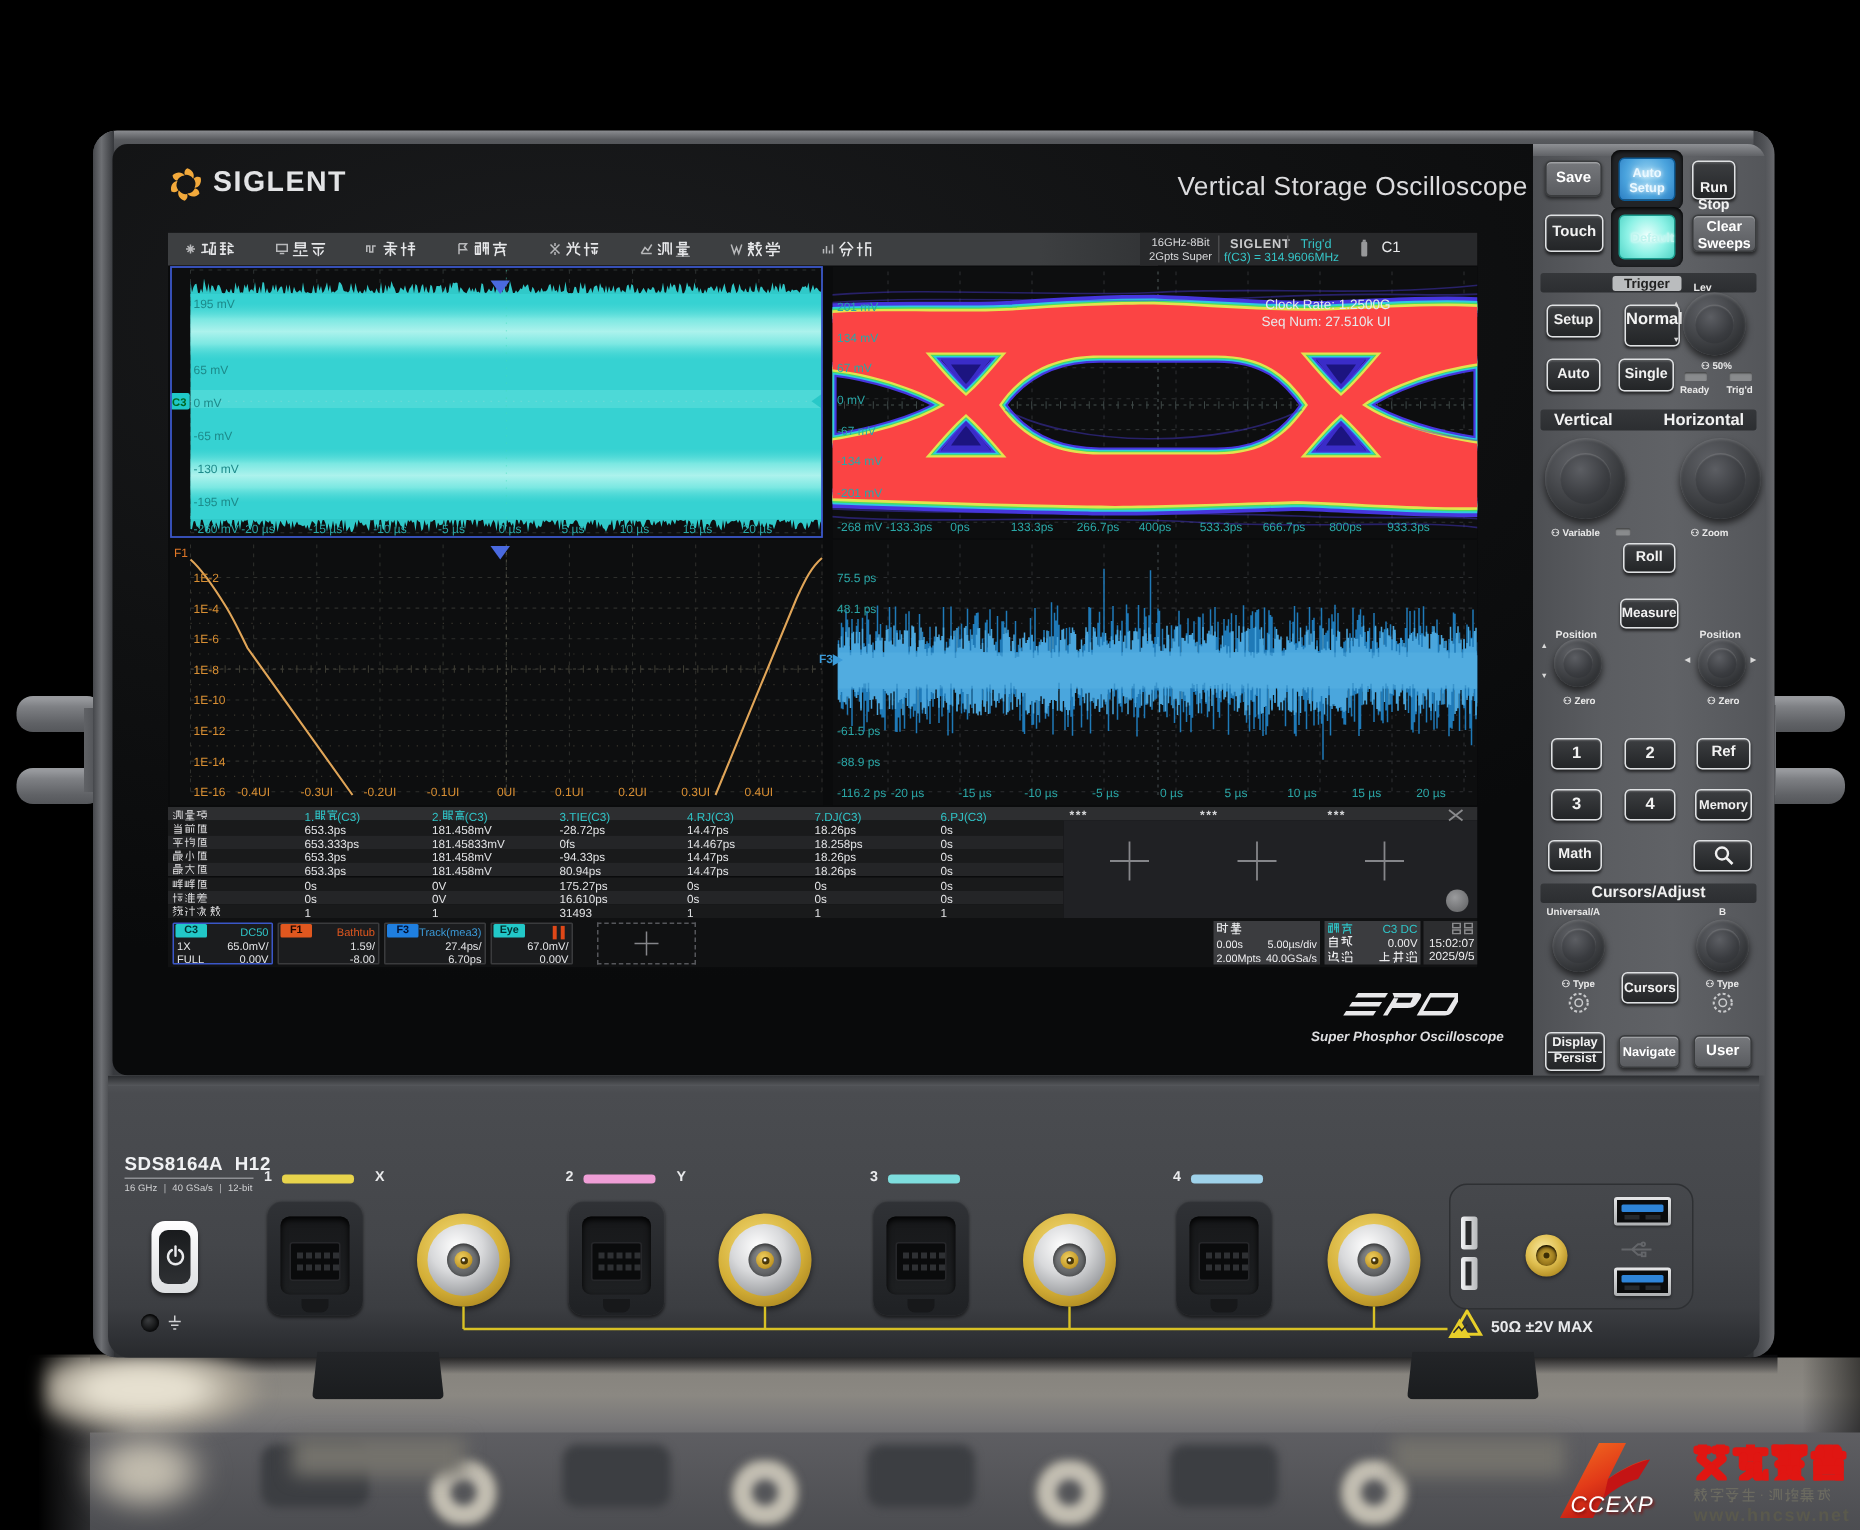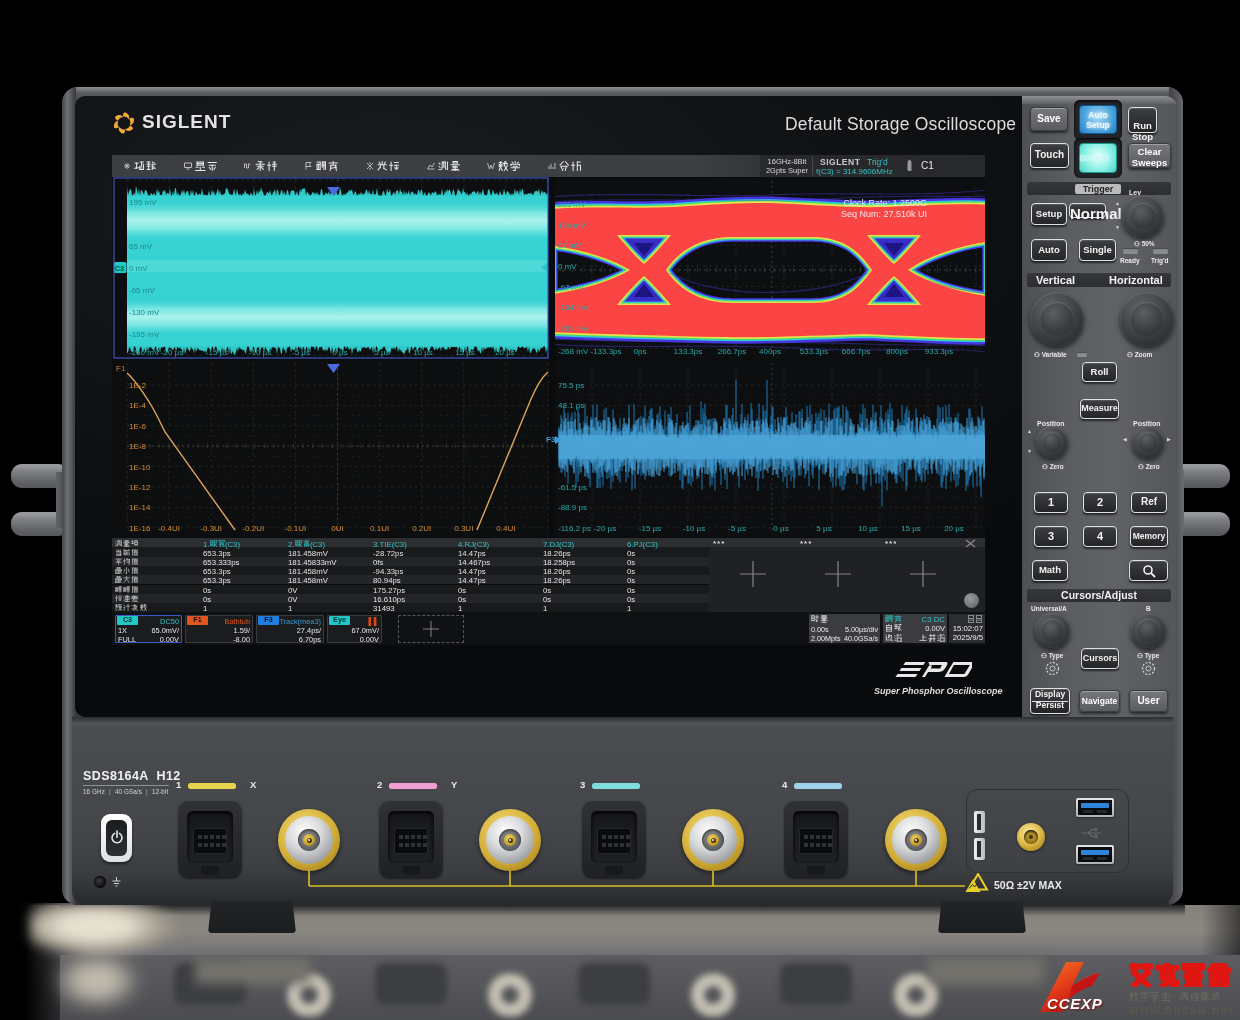--- a/index.html
+++ b/index.html
@@ -65,21 +65,21 @@
 <g transform="rotate(240 14 14)">
             <path d="M14.8 3.2 C18.5 4.2 20 7.5 18.8 10.2 C17.2 8 15.5 7.4 13.2 7.6 C12.6 5.8 13.2 4.2 14.8 3.2Z"></path>
           </g>
 <g transform="rotate(300 14 14)">
             <path d="M14.8 3.2 C18.5 4.2 20 7.5 18.8 10.2 C17.2 8 15.5 7.4 13.2 7.6 C12.6 5.8 13.2 4.2 14.8 3.2Z"></path>
           </g>
         </g>
       </svg>
 <div class="a" style="left:32px;top:4px;font-size:19px;font-weight:bold;color:#e2e3e5;letter-spacing:1px">SIGLENT</div>
 </div>
-<div class="a" style="left:723px;top:27px;font-size:17.5px;color:#dcdcde;letter-spacing:.2px">Default Storage Oscilloscope</div>
+<div class="a" style="left:723px;top:27px;font-size:17.5px;color:#dcdcde;letter-spacing:.2px">Vertical Storage Oscilloscope</div>
 <svg class="a" style="left:828px;top:573px" width="82" height="24" viewBox="0 0 82 24">
 <g fill="#e8e8ea" transform="skewX(-18) translate(8,0)">
 <path d="M8 2 H28 L27 5 H7Z"></path>
         <path d="M6 8 H26 L25 11 H5Z"></path>
         <path d="M4 14 H24 L23 17 H3Z"></path>
 <path d="M31 2 H48 C51 2 51 4 50.5 6 L49.5 9 C49 11 47 12 44 12 H34 L32.5 17 H29.5 L33 5 H45.5 L45 8.5 H35.5 L36 5.5 H33.5Z" fill-rule="evenodd"></path>
 <path d="M56 2 H74 C77 2 77.5 4 77 6 L75 14 C74.5 16.5 72.5 17 70 17 H52 L54 9 Z M57.5 5 L55.5 14 H71 L73.5 5Z" fill-rule="evenodd"></path>
 </g>
     </svg>
 <div class="a" style="left:812px;top:599px;font-size:9px;font-weight:bold;font-style:italic;color:#dedee0">Super Phosphor Oscilloscope</div>
@@ -1090,26 +1090,26 @@
     </div>
 </div>
 <div class="a" style="left:1022px;top:96px;width:155px;height:621px;background:linear-gradient(90deg,#4e5054,#5b5d61 30%,#606266 60%,#54565a);border-radius:0 12px 0 0;overflow:hidden">
 <div class="a" style="left:0;top:0;width:100%;height:8px;background:linear-gradient(180deg,#8e9094,#606266)"></div>
 <div class="pbg" style="left:8px;top:11px;width:38px;height:24px;font-size:10px;line-height:22px">Save</div>
 <div class="a" style="left:52px;top:4px;width:48px;height:40px;background:#222427;border-radius:6px;box-shadow:inset 0 1px 3px #000"></div>
 <div class="a" style="left:57px;top:9px;width:38px;height:29px;border-radius:4px;background:radial-gradient(circle at 50% 40%,#9fd8f4,#4aa3dd 60%,#2d7ec2);border:1px solid #0c5a94;color:#eaf8ff;font-weight:bold;font-size:8.5px;text-align:center;line-height:1.15;padding-top:5px;text-shadow:0 0 3px #fff">Auto<br>Setup</div>
 <div class="pbf" style="left:106px;top:11px;width:29px;height:26px;font-size:9.5px;line-height:1.2;padding-top:12px">Run<br>Stop</div>
 <div class="pbf" style="left:8px;top:47px;width:39px;height:25px;font-size:10px;line-height:22px">Touch</div>
 <div class="a" style="left:52px;top:42px;width:48px;height:40px;background:#222427;border-radius:6px;box-shadow:inset 0 1px 3px #000"></div>
-<div class="a" style="left:57px;top:47px;width:38px;height:30px;border-radius:4px;background:radial-gradient(circle at 50% 45%,#e8fffc,#8ef2e6 55%,#4fd4c6);border:1px solid #1a9a8c;color:#bff5ef;font-weight:bold;font-size:8.5px;text-align:left;line-height:28px;text-shadow:0 0 2px #fff">Default</div>
+<div class="a" style="left:57px;top:47px;width:38px;height:30px;border-radius:4px;background:radial-gradient(circle at 50% 45%,#e8fffc,#8ef2e6 55%,#4fd4c6);border:1px solid #1a9a8c;color:#bff5ef;font-weight:bold;font-size:8.5px;text-align:right;line-height:28px;text-shadow:0 0 2px #fff">Default</div>
 <div class="pbg" style="left:106px;top:47px;width:43px;height:25px;font-size:9.5px;line-height:1.2;padding-top:2px">Clear<br>Sweeps</div>
 <div class="hdr" style="left:5px;top:86px;width:144px;height:13px"></div>
 <div class="a" style="left:53px;top:87.5px;width:46px;height:10px;background:#babcbe;border-radius:2px;color:#222;font-weight:bold;font-size:9px;text-align:center;line-height:10px">Trigger</div>
 <div class="pbf" style="left:9px;top:107px;width:36px;height:22px;font-size:9.5px;line-height:19px">Setup</div>
-<div class="pbf" style="left:47px;top:107px;width:37px;height:15px;font-size:15px;line-height:19px">Normal</div>
+<div class="pbf" style="left:61px;top:107px;width:37px;height:28px;font-size:11px;line-height:19px">Normal</div>
 <div class="pbf" style="left:9px;top:143px;width:36px;height:22px;font-size:9.5px;line-height:19px">Auto</div>
 <div class="pbf" style="left:57px;top:143px;width:37px;height:22px;font-size:9.5px;line-height:19px">Single</div>
 <div class="plab" style="left:107px;top:93px">Lev</div>
 <div class="knob" style="left:100px;top:99px;width:42px;height:42px"></div>
 <div class="a" style="left:93px;top:104px;color:#d8d8d8;font-size:5px">▲</div>
 <div class="a" style="left:93px;top:128px;color:#d8d8d8;font-size:5px">▼</div>
 <div class="plab" style="left:112px;top:144px;font-size:6.5px">⚇ 50%</div>
 <div class="led" style="left:101px;top:152px;width:15px;height:6px"></div>
 <div class="led" style="left:131px;top:152px;width:15px;height:6px"></div>
 <div class="plab" style="left:98px;top:161px;font-size:6.5px">Ready</div>
@@ -1349,21 +1349,21 @@
         <linearGradient id="ga" x1="0" y1="0" x2="0.6" y2="1">
           <stop offset="0" stop-color="#f47421"></stop>
           <stop offset="0.55" stop-color="#e23a18"></stop>
           <stop offset="1" stop-color="#b01012"></stop>
         </linearGradient>
       </defs>
 <path d="M8 54 L34 4 H52 L40 28 C48 22 58 17 66 15 L61 25 C52 28 44 33 38 38 L30 54 Z" fill="url(#ga)"></path>
 <path d="M40 28 C52 20 62 16 68 15 L60 28 C52 30 44 35 37 41 Z" fill="#c41414"></path>
 <path d="M30 54 L56 54 L53 44 L36 44 Z" fill="url(#ga)" opacity="0"></path>
 </svg>
-<div class="a" style="left:15px;top:37px;font-size:15px;font-weight:bold;font-style:italic;color:#fff;letter-spacing:.8px;text-shadow:1px 1px 2px #801010">CCEXP</div>
+<div class="a" style="left:15px;top:37px;font-size:15px;font-weight:normal;font-style:italic;color:#fff;letter-spacing:.8px;text-shadow:1px 1px 2px #801010">CCEXP</div>
 <div class="a" style="left:97px;top:5px">
       <span style="font-size:0;line-height:0;display:block;white-space:nowrap"><svg width="24" height="24" viewBox="0 0 10 10" style="display:inline-block;vertical-align:top" stroke="#e01612" stroke-width="2.5080000000000005" stroke-linecap="round">
           <line x1="1" y1="1.5" x2="4" y2="1.5"></line>
           <line x1="6" y1="1.5" x2="9" y2="1.5"></line>
           <line x1="2.5" y1="0" x2="2.5" y2="3"></line>
           <line x1="7.5" y1="0" x2="7.5" y2="3"></line>
           <line x1="2" y1="4" x2="5" y2="6.5"></line>
           <line x1="5" y1="6.5" x2="8" y2="9.5"></line>
           <line x1="8" y1="4" x2="5" y2="6.5"></line>
           <line x1="5" y1="6.5" x2="2" y2="9.5"></line>

